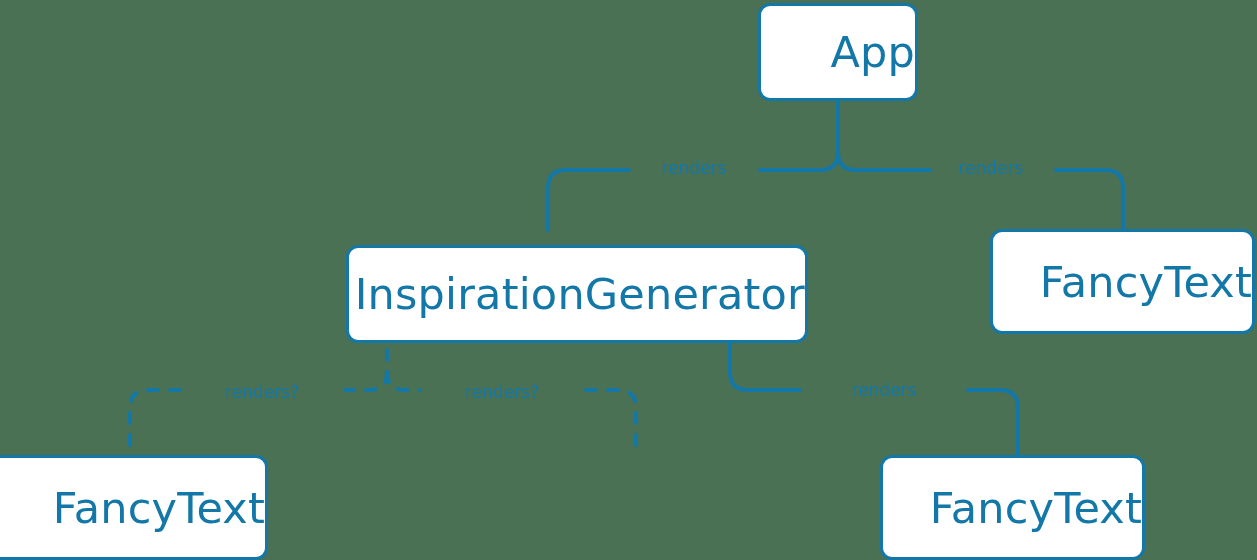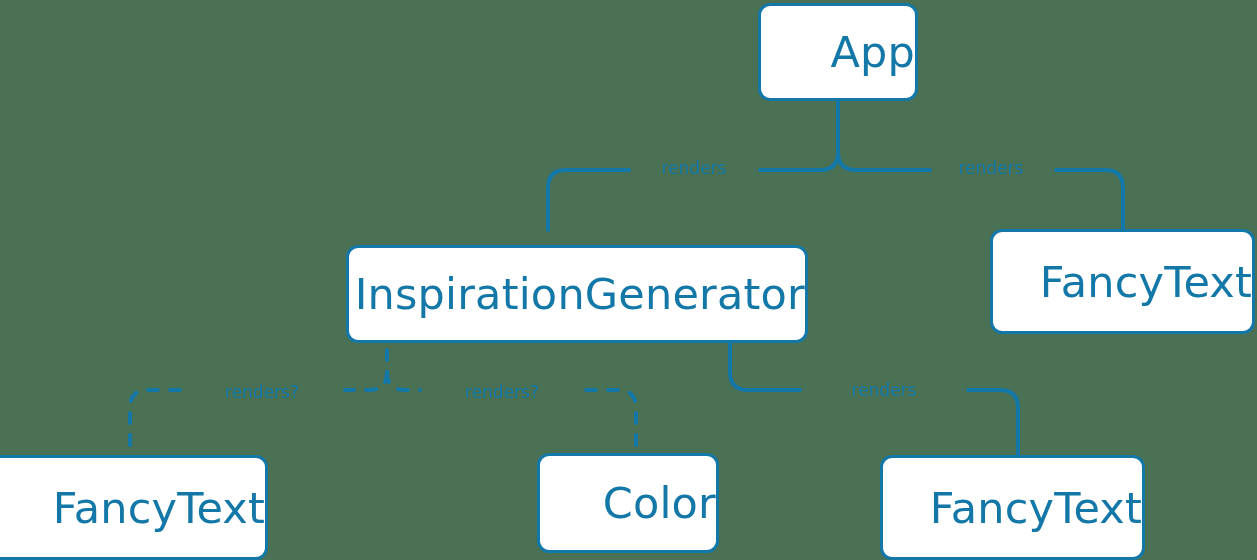--- a/index.html
+++ b/index.html
@@ -90,23 +90,20 @@
   </div>
 
   <div class="node" style="left:990px; top:229px; width:265px; height:105px;">
     <span>FancyText</span>
   </div>
 
   <div class="node" style="left:-12px; top:455px; width:280px; height:105px;">
     <span>FancyText</span>
   </div>
 
-  <div class="node" style="left:537px; top:453px; width:182px; height:100px;">
-    <span>Color</span>
-  </div>
 
   <div class="node" style="left:880px; top:455px; width:265px; height:105px;">
     <span>FancyText</span>
   </div>
 
   <div class="edge-label" style="left:694px; top:168px;">
     <span>renders</span>
   </div>
 
   <div class="edge-label" style="left:991px; top:168px;">

